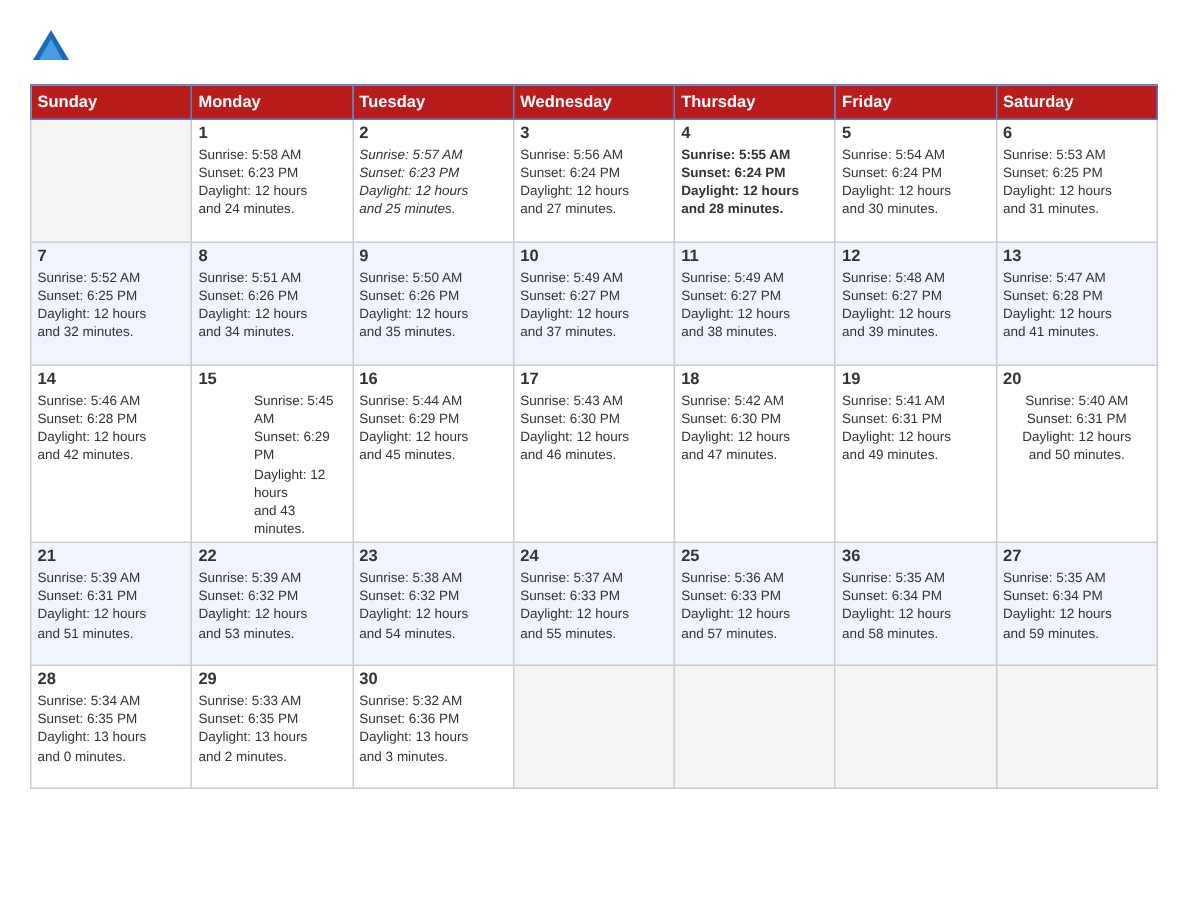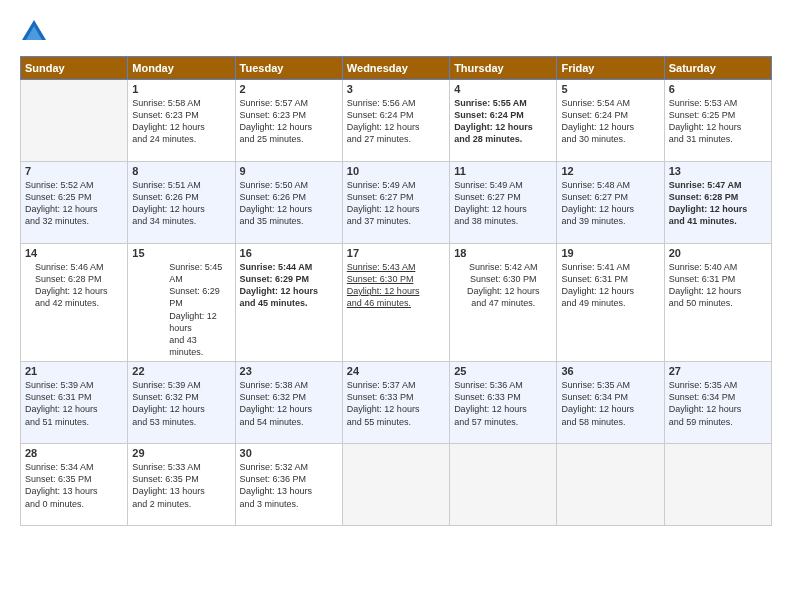--- a/index.html
+++ b/index.html
@@ -57,21 +57,21 @@
     .subtitle {
       font-size: 13px;
       color: #555;
     }
     .calendar {
       width: 100%;
       border-collapse: collapse;
       table-layout: fixed;
     }
     .calendar th {
-      background-color: #a16207;
+      background-color: #b91c1c;
       color: #fff;
       font-size: 11px;
       font-weight: bold;
       padding: 5px 4px;
       text-align: left;
       border: 1px solid #5a80cc;
     }
     .calendar td {
       vertical-align: top;
       padding: 3px 4px;
@@ -138,21 +138,21 @@
           <td class="empty"></td>
           <td>
             <span class="day-num">1</span>
             <div class="cell-text" style="white-space: pre-line;">Sunrise: 5:58 AM
 Sunset: 6:23 PM
 Daylight: 12 hours
 and 24 minutes.</div>
           </td>
           <td>
             <span class="day-num">2</span>
-            <div class="cell-text" style="white-space: pre-line;">Sunrise: 5:57 AM
+            <div class="cell-text" style="white-space: pre-line; font-style: italic;">Sunrise: 5:57 AM
 Sunset: 6:23 PM
 Daylight: 12 hours
 and 25 minutes.</div>
           </td>
           <td>
             <span class="day-num">3</span>
             <div class="cell-text" style="white-space: pre-line;">Sunrise: 5:56 AM
 Sunset: 6:24 PM
 Daylight: 12 hours
 and 27 minutes.</div>
@@ -217,72 +217,72 @@
           </td>
           <td>
             <span class="day-num">12</span>
             <div class="cell-text" style="white-space: pre-line;">Sunrise: 5:48 AM
 Sunset: 6:27 PM
 Daylight: 12 hours
 and 39 minutes.</div>
           </td>
           <td>
             <span class="day-num">13</span>
-            <div class="cell-text" style="white-space: pre-line; font-weight: bold;">Sunrise: 5:47 AM
+            <div class="cell-text" style="white-space: pre-line;">Sunrise: 5:47 AM
 Sunset: 6:28 PM
 Daylight: 12 hours
 and 41 minutes.</div>
           </td>
         </tr>
         <tr>
           <td>
             <span class="day-num">14</span>
-            <div class="cell-text" style="white-space: pre-line; margin-left: 10px;">Sunrise: 5:46 AM
+            <div class="cell-text" style="white-space: pre-line;">Sunrise: 5:46 AM
 Sunset: 6:28 PM
 Daylight: 12 hours
 and 42 minutes.</div>
           </td>
           <td>
             <span class="day-num">15</span>
             <div class="cell-text" style="white-space: pre-line; margin-left: 37px;">Sunrise: 5:45 AM
 Sunset: 6:29 PM
 Daylight: 12 hours
 and 43 minutes.</div>
           </td>
           <td>
             <span class="day-num">16</span>
-            <div class="cell-text" style="white-space: pre-line; font-weight: bold;">Sunrise: 5:44 AM
+            <div class="cell-text" style="white-space: pre-line;">Sunrise: 5:44 AM
 Sunset: 6:29 PM
 Daylight: 12 hours
 and 45 minutes.</div>
           </td>
           <td>
             <span class="day-num">17</span>
-            <div class="cell-text" style="white-space: pre-line; text-decoration: underline;">Sunrise: 5:43 AM
+            <div class="cell-text" style="white-space: pre-line;">Sunrise: 5:43 AM
 Sunset: 6:30 PM
 Daylight: 12 hours
 and 46 minutes.</div>
           </td>
           <td>
             <span class="day-num">18</span>
-            <div class="cell-text" style="white-space: pre-line; text-align: center;">Sunrise: 5:42 AM
+            <div class="cell-text" style="white-space: pre-line;">Sunrise: 5:42 AM
 Sunset: 6:30 PM
 Daylight: 12 hours
 and 47 minutes.</div>
           </td>
           <td>
             <span class="day-num">19</span>
             <div class="cell-text" style="white-space: pre-line;">Sunrise: 5:41 AM
 Sunset: 6:31 PM
 Daylight: 12 hours
 and 49 minutes.</div>
           </td>
           <td>
             <span class="day-num">20</span>
-            <div class="cell-text" style="white-space: pre-line;">Sunrise: 5:40 AM
+            <div class="cell-text" style="white-space: pre-line; text-align: center;">Sunrise: 5:40 AM
 Sunset: 6:31 PM
 Daylight: 12 hours
 and 50 minutes.</div>
           </td>
         </tr>
         <tr class="row-shade">
           <td>
             <span class="day-num">21</span>
             <div class="cell-text" style="white-space: pre-line;">Sunrise: 5:39 AM
 Sunset: 6:31 PM

